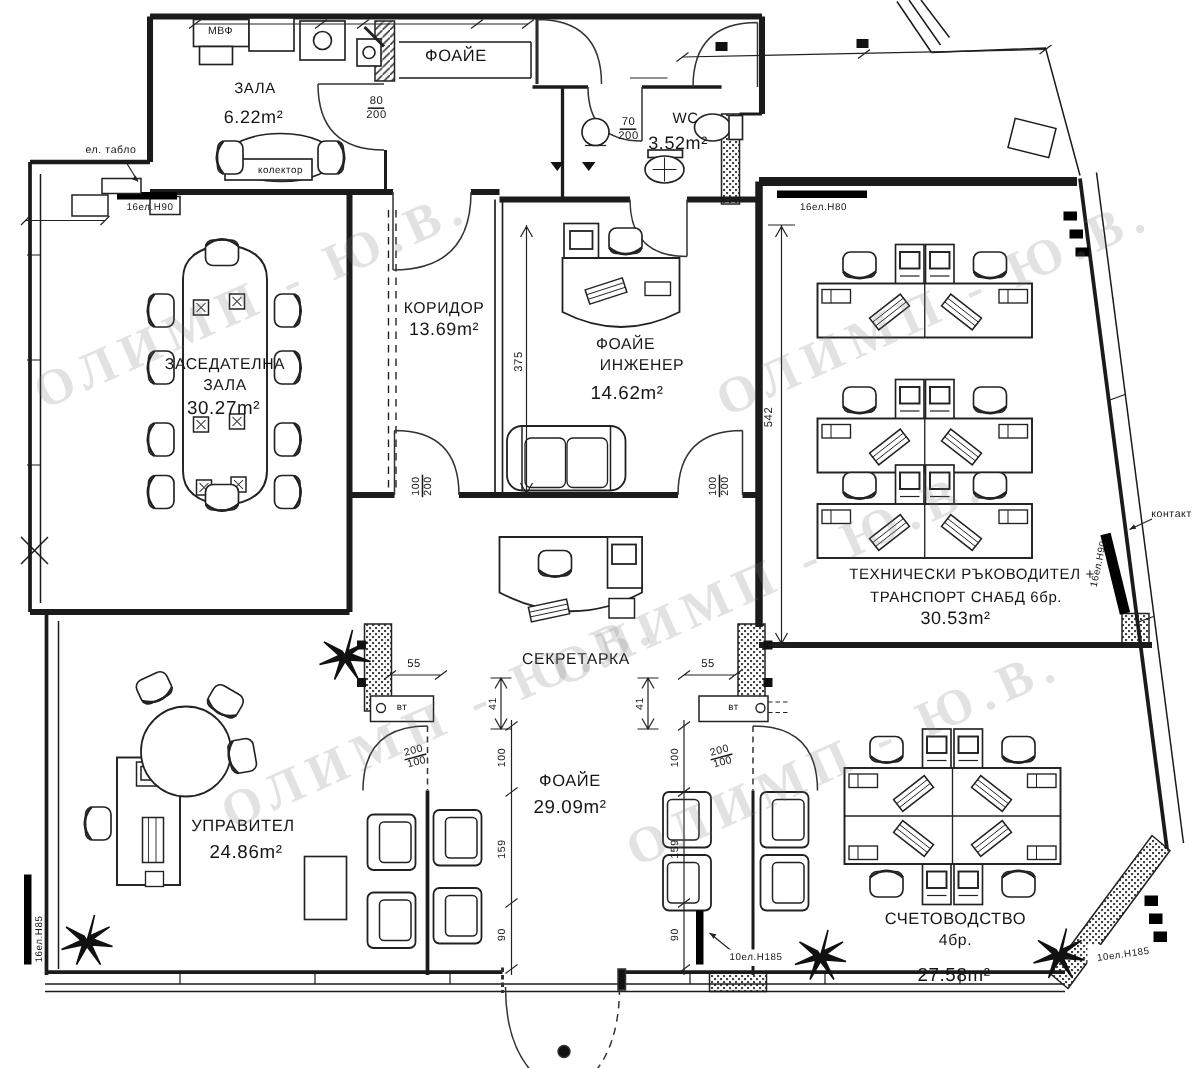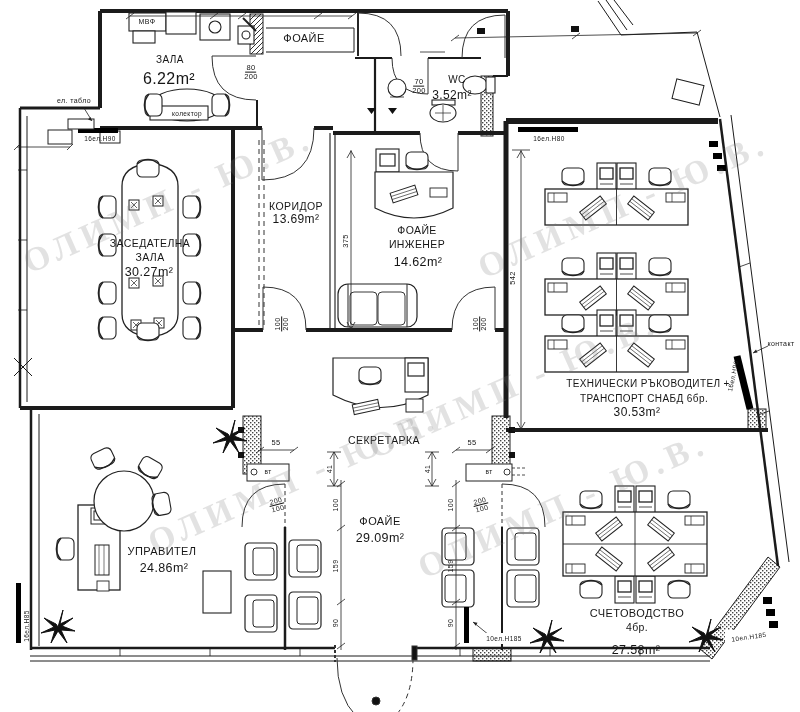--- a/index.html
+++ b/index.html
@@ -332,21 +332,21 @@
     <path d="M753,353 l4.5,-0.5 l-1.5,-3 z" fill="#222"></path>
     <path d="M489,635 L473,622" stroke="#222" stroke-width="0.8" fill="none"></path>
     <path d="M473,622 l4.5,0.8 l-1.8,3 z" fill="#222"></path>
     <rect x="725" y="630" width="48" height="14" fill="#fff"></rect>
     <rect x="484" y="633" width="40" height="11" fill="#fff"></rect>
   </g>
 </svg>
 
   <div class="lbl" style="left:147px;top:22px;font-size:7px">МВФ</div>
   <div class="lbl" style="left:170px;top:60px;font-size:10px">ЗАЛА</div>
-  <div class="lbl" style="left:169px;top:79px;font-size:16px">6.22m²</div>
+  <div class="lbl" style="left:169px;top:79px;font-size:12px">6.22m²</div>
   <div class="lbl" style="left:187px;top:114px;font-size:6.5px">колектор</div>
   <div class="lbl" style="left:304px;top:38px;font-size:11px">ФОАЙЕ</div>
 
   <div class="lbl frac" style="left:251px;top:72px;font-size:7.5px">
     <span class="num">80</span>
     <span>200</span>
   </div>
 
   <div class="lbl" style="left:457px;top:80px;font-size:10px">WC</div>
   <div class="lbl" style="left:452px;top:96px;font-size:12px">3.52m²</div>
@@ -360,21 +360,21 @@
 
   <div class="lbl" style="left:150px;top:243px;font-size:10.5px">ЗАСЕДАТЕЛНА</div>
   <div class="lbl" style="left:150px;top:257px;font-size:10.5px">ЗАЛА</div>
   <div class="lbl" style="left:149px;top:272px;font-size:12.5px">30.27m²</div>
 
   <div class="lbl" style="left:296px;top:206px;font-size:10.5px">КОРИДОР</div>
   <div class="lbl" style="left:296px;top:220px;font-size:12px">13.69m²</div>
   <div class="lbl r90" style="left:346px;top:241px;font-size:7.5px">375</div>
 
   <div class="lbl" style="left:417px;top:230px;font-size:10.5px">ФОАЙЕ</div>
-  <div class="lbl" style="left:417px;top:244px;font-size:10.5px">ИНЖЕНЕР</div>
+  <div class="lbl" style="left:428px;top:244px;font-size:10.5px">ИНЖЕНЕР</div>
   <div class="lbl" style="left:418px;top:262px;font-size:12.5px">14.62m²</div>
 
   <div class="lbl" style="left:648px;top:384px;font-size:10px">ТЕХНИЧЕСКИ РЪКОВОДИТЕЛ +</div>
   <div class="lbl" style="left:644px;top:399px;font-size:10px">ТРАНСПОРТ СНАБД 6бр.</div>
   <div class="lbl" style="left:637px;top:413px;font-size:12px">30.53m²</div>
   <div class="lbl r90" style="left:513px;top:278px;font-size:7.5px">542</div>
 
   <div class="lbl" style="left:781px;top:344px;font-size:7px">контакт</div>
   <div class="lbl" style="left:549px;top:139px;font-size:6.5px">16ел.H80</div>
   <div class="lbl r78" style="left:733px;top:376px;font-size:6.5px">16ел.H90</div>

